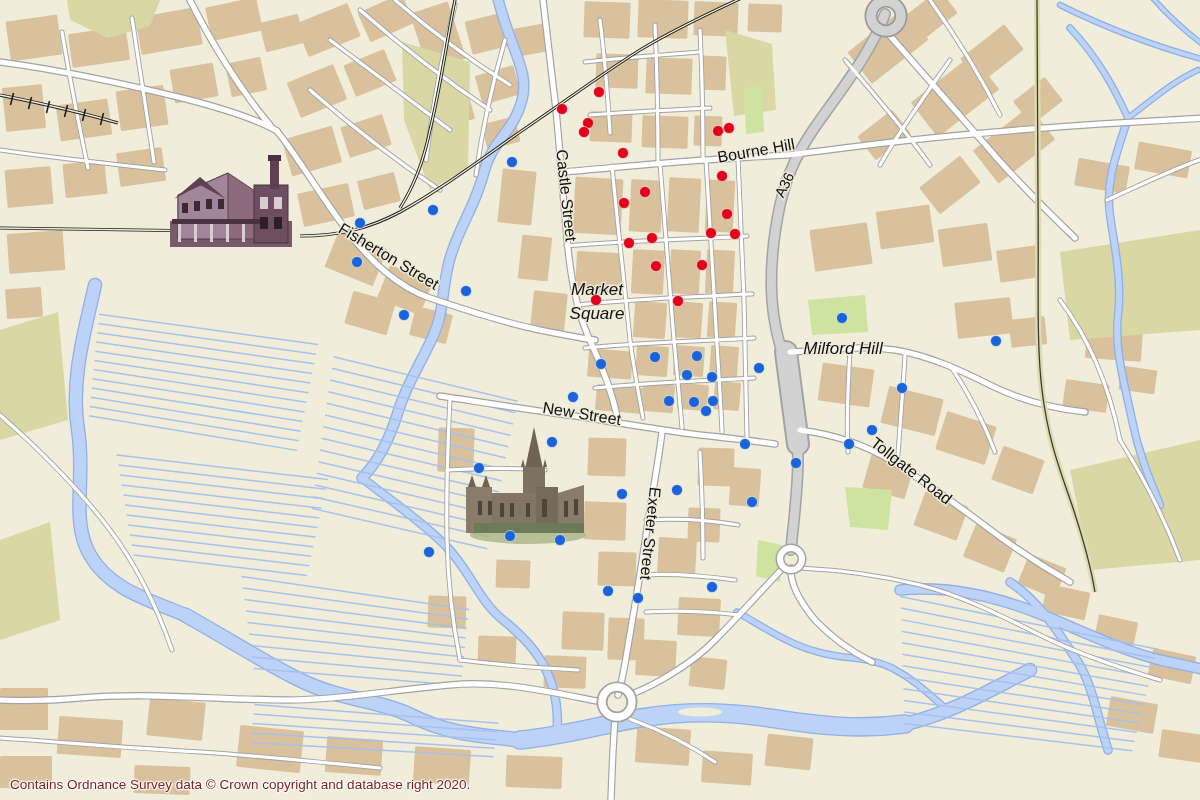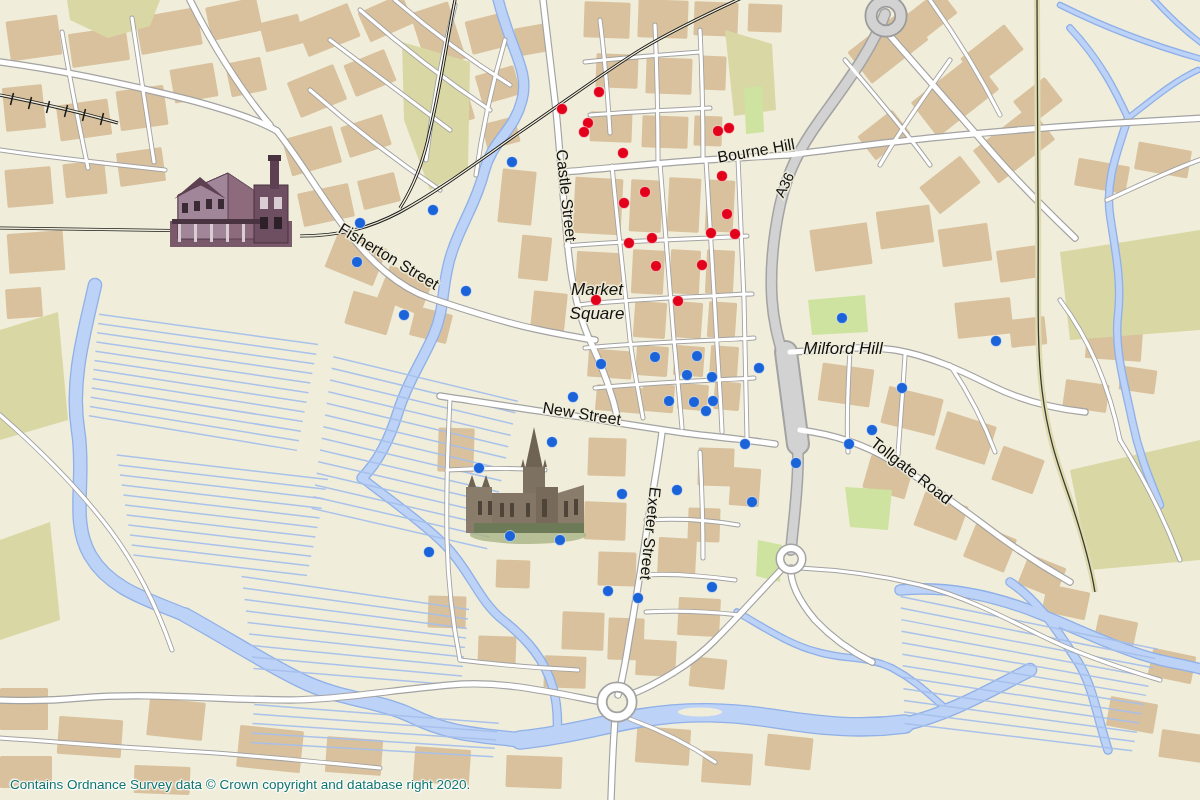--- a/index.html
+++ b/index.html
@@ -17,21 +17,21 @@
   .ditch{stroke:#a6c0ec;stroke-width:1.5;opacity:.95}
   .rail{fill:none;stroke:#1c1c1c;stroke-width:3.2}
   .rail-gap{fill:none;stroke:#f0edda;stroke-width:1.3}
   .boundary{fill:none;stroke:#3a3a32;stroke-width:1.3}
   .boundary-strip{fill:none;stroke:#dedbb0;stroke-width:6}
   text.maplabel{fill:#111;paint-order:stroke;stroke:rgba(240,237,218,.85);stroke-width:3px;
     font-family:"Liberation Sans",sans-serif}
   text.street{font-size:16px}
   text.route{font-size:14.5px}
   text.place{font-size:17px;font-style:italic}
-  #attribution{position:absolute;left:10px;bottom:8px;font-size:13.5px;color:#0f766e;
+  #attribution{position:absolute;left:10px;bottom:8px;font-size:13.5px;color:#7f1d1d;
     text-shadow:1px 0 1.5px #fff,-1px 0 1.5px #fff,0 1px 1.5px #fff,0 -1px 1.5px #fff,1px 1px 1.5px #fff,-1px -1px 1.5px #fff;}
 </style>
 </head>
 <body>
 
 <div id="map-wrap">
 <svg id="map" width="1200" height="800" viewBox="0 0 1200 800">
   <rect x="0" y="0" width="1200" height="800" fill="#f0edda"></rect>
   <g id="blocks-layer">
         <rect x="8" y="18" width="52" height="40" rx="1.5" class="block" transform="rotate(-8 34 38)"></rect>

